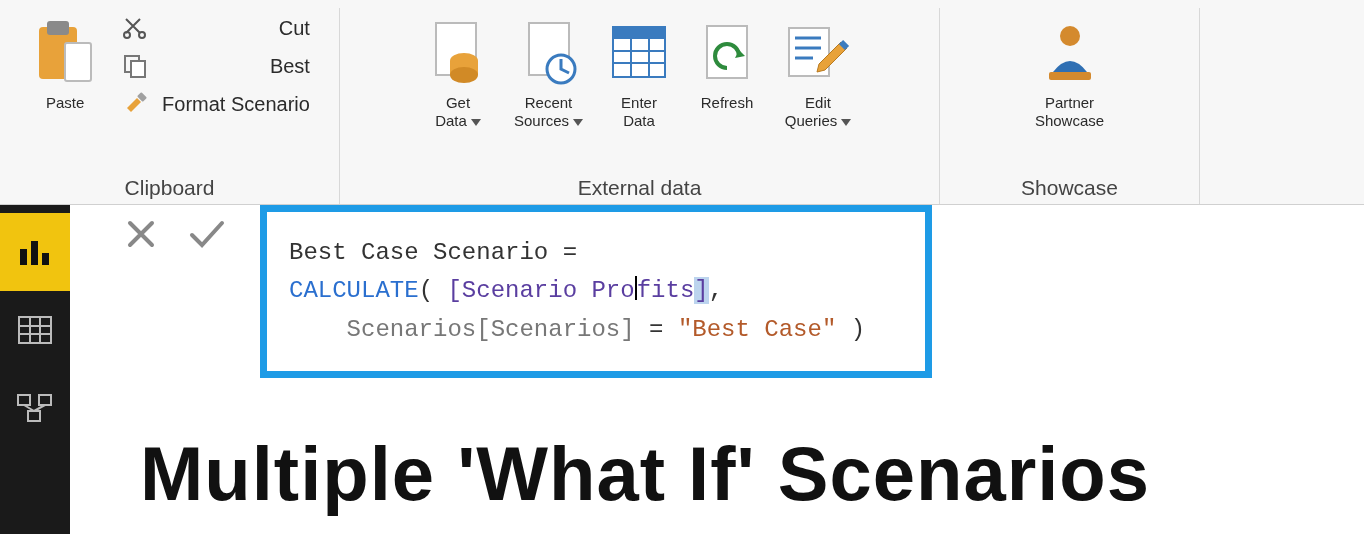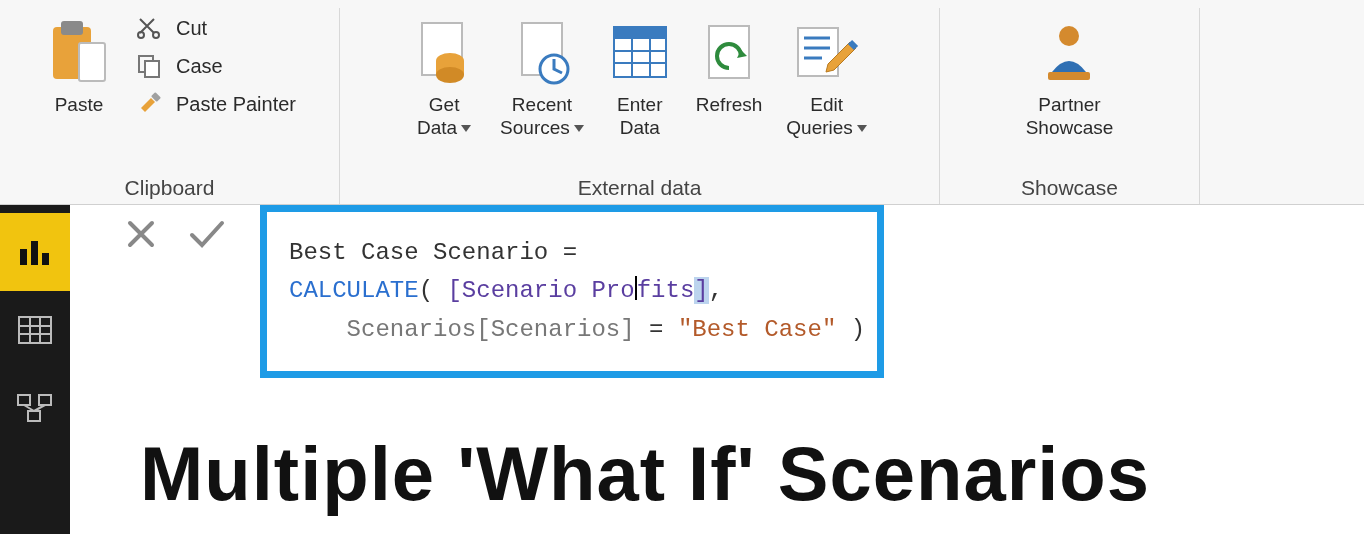--- a/index.html
+++ b/index.html
@@ -50,40 +50,41 @@
     text-align: center;
     min-width: 80px;
   }
   .big-btn .icon-area {
     height: 80px;
     display: flex;
     align-items: center;
     justify-content: center;
   }
   .big-btn .lbl {
-    font-size: 19px;
+    font-size: 15px;
     color: #2b2b2b;
     line-height: 1.2;
     margin-top: 2px;
   }
   .clip-col {
     display: flex;
     flex-direction: column;
     gap: 6px;
     padding-top: 4px;
     padding-left: 4px;
   }
   .small-btn {
     display: flex;
     align-items: center;
     gap: 13px;
     font-size: 20px;
     color: #2b2b2b;
     cursor: pointer;
     padding: 2px 4px;
+    justify-content: space-between;
   }
   .small-btn .ico {
     width: 28px;
     height: 28px;
     display: flex;
     align-items: center;
     justify-content: center;
   }
   .dd-arrow {
     display: inline-block;
@@ -133,21 +134,21 @@
     padding: 12px 28px 0 54px;
     font-size: 36px;
     color: #666;
   }
   .fx-x, .fx-check { cursor: pointer; user-select: none; }
   .formula-box {
     border: 7px solid #1e9be6;
     margin-top: 0;
     margin-left: 6px;
     padding: 22px 28px 22px 22px;
-    width: 624px;
+    width: 672px;
     background: #fff;
   }
   .formula-box pre {
     font-family: Consolas, "Courier New", monospace;
     font-size: 24px;
     line-height: 1.6;
     white-space: pre;
     color: #333;
   }
   .kw { color: #2a6fcf; }
@@ -204,30 +205,30 @@
           </span>
           <span>Cut</span>
         </div>
         <div class="small-btn">
           <span class="ico">
             <svg width="26" height="26" viewBox="0 0 26 26">
                 <rect x="3" y="3" width="14" height="16" fill="none" stroke="#777" stroke-width="2"></rect>
                 <rect x="9" y="8" width="14" height="16" fill="#fff" stroke="#777" stroke-width="2"></rect>
               </svg>
           </span>
-          <span>Case</span>
+          <span>Best</span>
         </div>
         <div class="small-btn">
           <span class="ico">
             <svg width="28" height="28" viewBox="0 0 28 28">
                 <path d="M6 18 L16 8 L20 12 L10 22 Z" fill="#e8a23a"></path>
                 <rect x="17" y="4" width="8" height="6" rx="1" fill="#a0a0a0" transform="rotate(45 21 7)"></rect>
               </svg>
           </span>
-          <span>Paste Painter</span>
+          <span>Format Scenario</span>
         </div>
       </div>
     </div>
     <div class="group-label">Clipboard</div>
   </div>
 
   <div class="ribbon-group" style="min-width:600px;">
     <div class="group-body">
       <div class="big-btn">
         <div class="icon-area">

